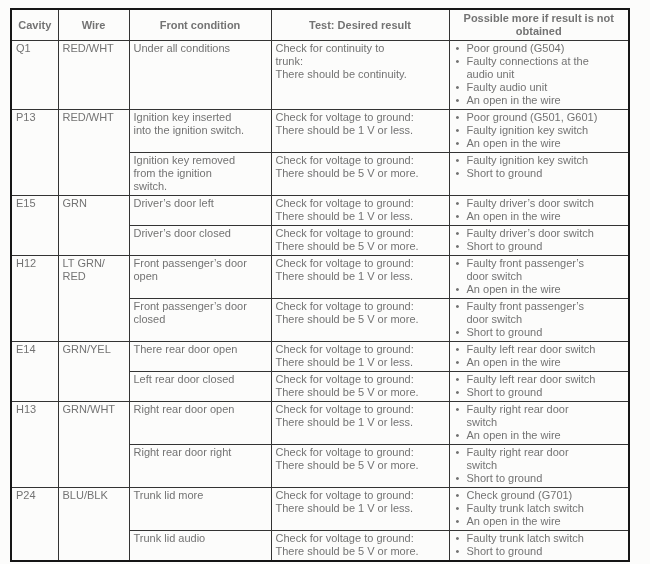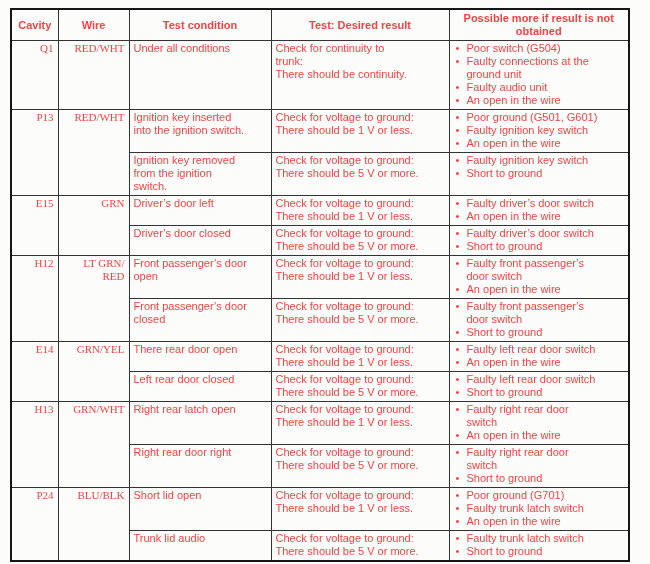--- a/index.html
+++ b/index.html
@@ -2,21 +2,21 @@
 <html><head>
 <meta charset="utf-8">
 <style>
   html, body { margin: 0; padding: 0; }
   .page {
     position: relative;
     width: 650px;
     height: 564px;
     background: #fcfcfb;
     font-family: "Liberation Sans", sans-serif;
-    color: #ef4444;
+    color: #737373;
     overflow: hidden;
   }
   table.tt {
     position: absolute;
     left: 10px;
     top: 8px;
     width: 618px;
     border-collapse: collapse;
     table-layout: fixed;
     border: 2px solid #161616;
@@ -31,24 +31,23 @@
   }
   table.tt th {
     font-weight: bold;
     text-align: center;
     vertical-align: middle;
     white-space: pre-line;
     height: 26px;
     padding: 2px 2px;
   }
   td.c-cavity, td.c-wire {
-    text-align: right;
+    text-align: left;
     white-space: pre-line;
     padding-top: 2px;
-    font-family: Liberation Serif, serif;
   }
   td.c-cond, td.c-test {
     white-space: pre-line;
     padding-left: 6px;
     padding-top: 2px;
   }
   td.c-causes { padding-left: 5px; padding-top: 2px; }
   .cause {
     position: relative;
     padding-left: 13px;
@@ -70,38 +69,38 @@
       <col style="width:47px">
       <col style="width:71px">
       <col style="width:142px">
       <col style="width:178px">
       <col style="width:180px">
     </colgroup>
     <thead>
       <tr>
         <th>Cavity</th>
         <th>Wire</th>
-        <th>Test condition</th>
+        <th>Front condition</th>
         <th>Test: Desired result</th>
         <th>Possible more if result is not
 obtained</th>
       </tr>
     </thead>
     <tbody id="tbody">
         <tr>
           <td class="c-cavity" rowspan="1">Q1</td>
           <td class="c-wire" rowspan="1">RED/WHT</td>
           <td class="c-cond">Under all conditions</td>
           <td class="c-test">Check for continuity to
 trunk:
 There should be continuity.</td>
           <td class="c-causes">
-            <div class="cause">Poor switch (G504)</div>
+            <div class="cause">Poor ground (G504)</div>
             <div class="cause">Faulty connections at the
-ground unit</div>
+audio unit</div>
             <div class="cause">Faulty audio unit</div>
             <div class="cause">An open in the wire</div>
           </td>
         </tr>
         <tr>
           <td class="c-cavity" rowspan="2">P13</td>
           <td class="c-wire" rowspan="2">RED/WHT</td>
           <td class="c-cond">Ignition key inserted
 into the ignition switch.</td>
           <td class="c-test">Check for voltage to ground:
@@ -184,21 +183,21 @@
           <td class="c-test">Check for voltage to ground:
 There should be 5 V or more.</td>
           <td class="c-causes">
             <div class="cause">Faulty left rear door switch</div>
             <div class="cause">Short to ground</div>
           </td>
         </tr>
         <tr>
           <td class="c-cavity" rowspan="2">H13</td>
           <td class="c-wire" rowspan="2">GRN/WHT</td>
-          <td class="c-cond">Right rear latch open</td>
+          <td class="c-cond">Right rear door open</td>
           <td class="c-test">Check for voltage to ground:
 There should be 1 V or less.</td>
           <td class="c-causes">
             <div class="cause">Faulty right rear door
 switch</div>
             <div class="cause">An open in the wire</div>
           </td>
         </tr>
         <tr>
           <td class="c-cond">Right rear door right</td>
@@ -206,25 +205,25 @@
 There should be 5 V or more.</td>
           <td class="c-causes">
             <div class="cause">Faulty right rear door
 switch</div>
             <div class="cause">Short to ground</div>
           </td>
         </tr>
         <tr>
           <td class="c-cavity" rowspan="2">P24</td>
           <td class="c-wire" rowspan="2">BLU/BLK</td>
-          <td class="c-cond">Short lid open</td>
-          <td class="c-test">Check for voltage to ground:
-There should be 1 V or less.</td>
-          <td class="c-causes">
-            <div class="cause">Poor ground (G701)</div>
+          <td class="c-cond">Trunk lid more</td>
+          <td class="c-test">Check for voltage to ground:
+There should be 1 V or less.</td>
+          <td class="c-causes">
+            <div class="cause">Check ground (G701)</div>
             <div class="cause">Faulty trunk latch switch</div>
             <div class="cause">An open in the wire</div>
           </td>
         </tr>
         <tr>
           <td class="c-cond">Trunk lid audio</td>
           <td class="c-test">Check for voltage to ground:
 There should be 5 V or more.</td>
           <td class="c-causes">
             <div class="cause">Faulty trunk latch switch</div>

